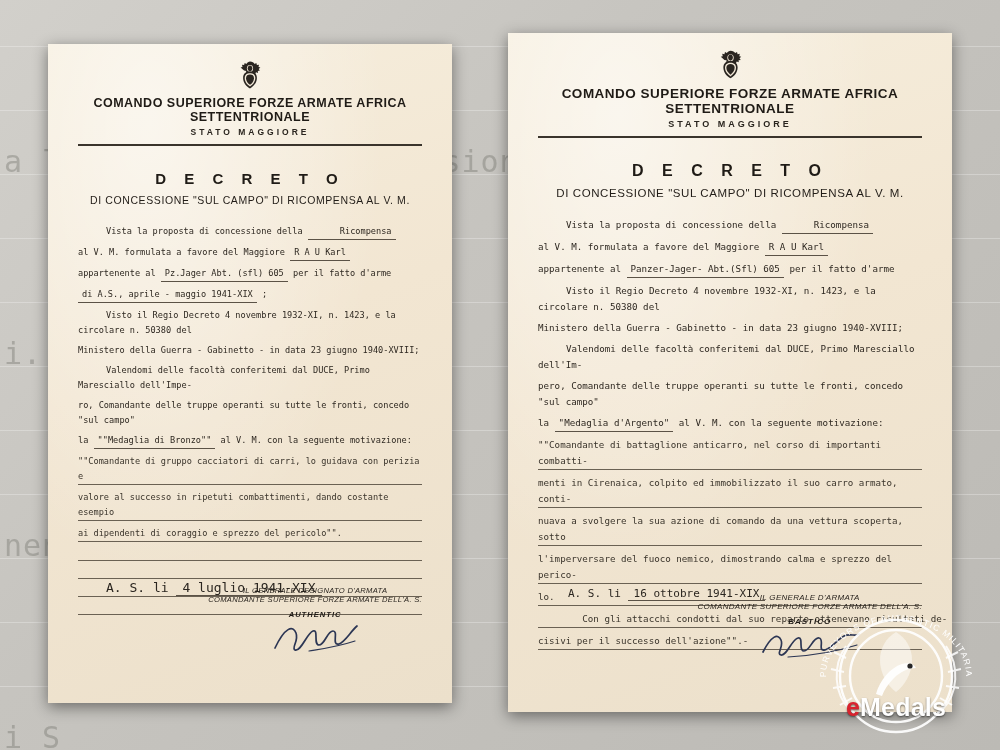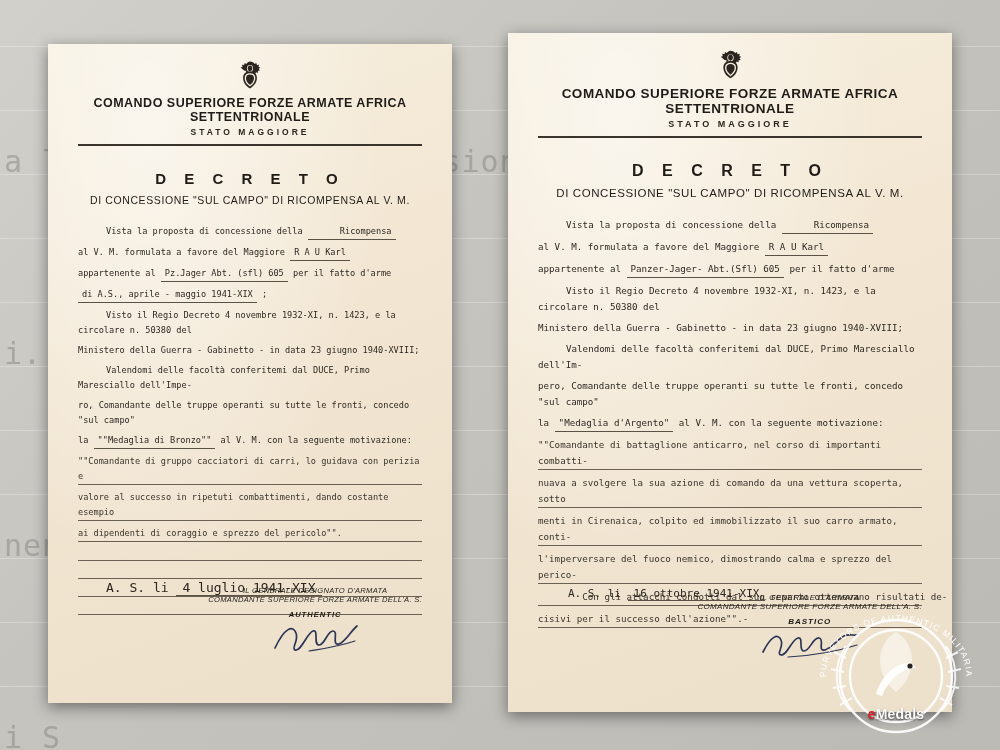--- a/index.html
+++ b/index.html
@@ -186,21 +186,21 @@
     bottom: 2px;
     width: 196px;
     height: 150px;
   }
   #watermark .wm-text {
     position: absolute;
     left: 50%;
     transform: translateX(-50%);
     bottom: 26px;
     font-weight: bold;
-    font-size: 14px;
+    font-size: 25px;
     color: #ffffff;
     text-shadow: 0 1px 2px rgba(0,0,0,0.55);
     letter-spacing: 0.2px;
   }
   #watermark .wm-text .e { color: #d9232e; }
   #watermark .wm-ring {
     position: absolute;
     left: 50%;
     top: 50%;
     transform: translate(-50%,-50%);
@@ -348,23 +348,24 @@
         <div class="p ind">Visto il Regio Decreto 4 novembre 1932-XI, n. 1423, e la circolare n. 50380 del</div>
         <div class="p">Ministero della Guerra - Gabinetto - in data 23 giugno 1940-XVIII;</div>
         <div class="p ind">Valendomi delle facoltà conferitemi dal DUCE, Primo Maresciallo dell'Im-</div>
         <div class="p">pero, Comandante delle truppe operanti su tutte le fronti, concedo "sul campo"</div>
         <div class="p">
           <span>la </span><span class="fill">"Medaglia d'Argento"</span><span>  al V. M. con la seguente motivazione:</span>
         </div>
 
         <div style="margin-top:3px">
           <div class="p quote" style="border-bottom:1px solid #6a6153">""Comandante di battaglione anticarro, nel corso di importanti combatti-</div>
+          <div class="p quote" style="border-bottom:1px solid #6a6153">menti in Cirenaica, colpito ed immobilizzato il suo carro armato, conti-</div>
           <div class="p quote" style="border-bottom:1px solid #6a6153">nuava a svolgere la sua azione di comando da una vettura scoperta, sotto</div>
-          <div class="p quote" style="border-bottom:1px solid #6a6153">menti in Cirenaica, colpito ed immobilizzato il suo carro armato, conti-</div>
           <div class="p quote" style="border-bottom:1px solid #6a6153">l'imperversare del fuoco nemico, dimostrando calma e sprezzo del perico-</div>
+          <div class="p quote" style="border-bottom:1px solid #6a6153">lo.</div>
           <div class="p quote" style="border-bottom:1px solid #6a6153; white-space:pre">        Con gli attacchi condotti dal suo reparto ottenevano risultati de-</div>
           <div class="p quote" style="border-bottom:1px solid #6a6153">cisivi per il successo dell'azione"".-</div>
         </div>
       </div>
 
       <div class="date-line">
         <span>A. S. li</span>
         <span class="dfill">16 ottobre 1941-XIX</span>
       </div>
 

